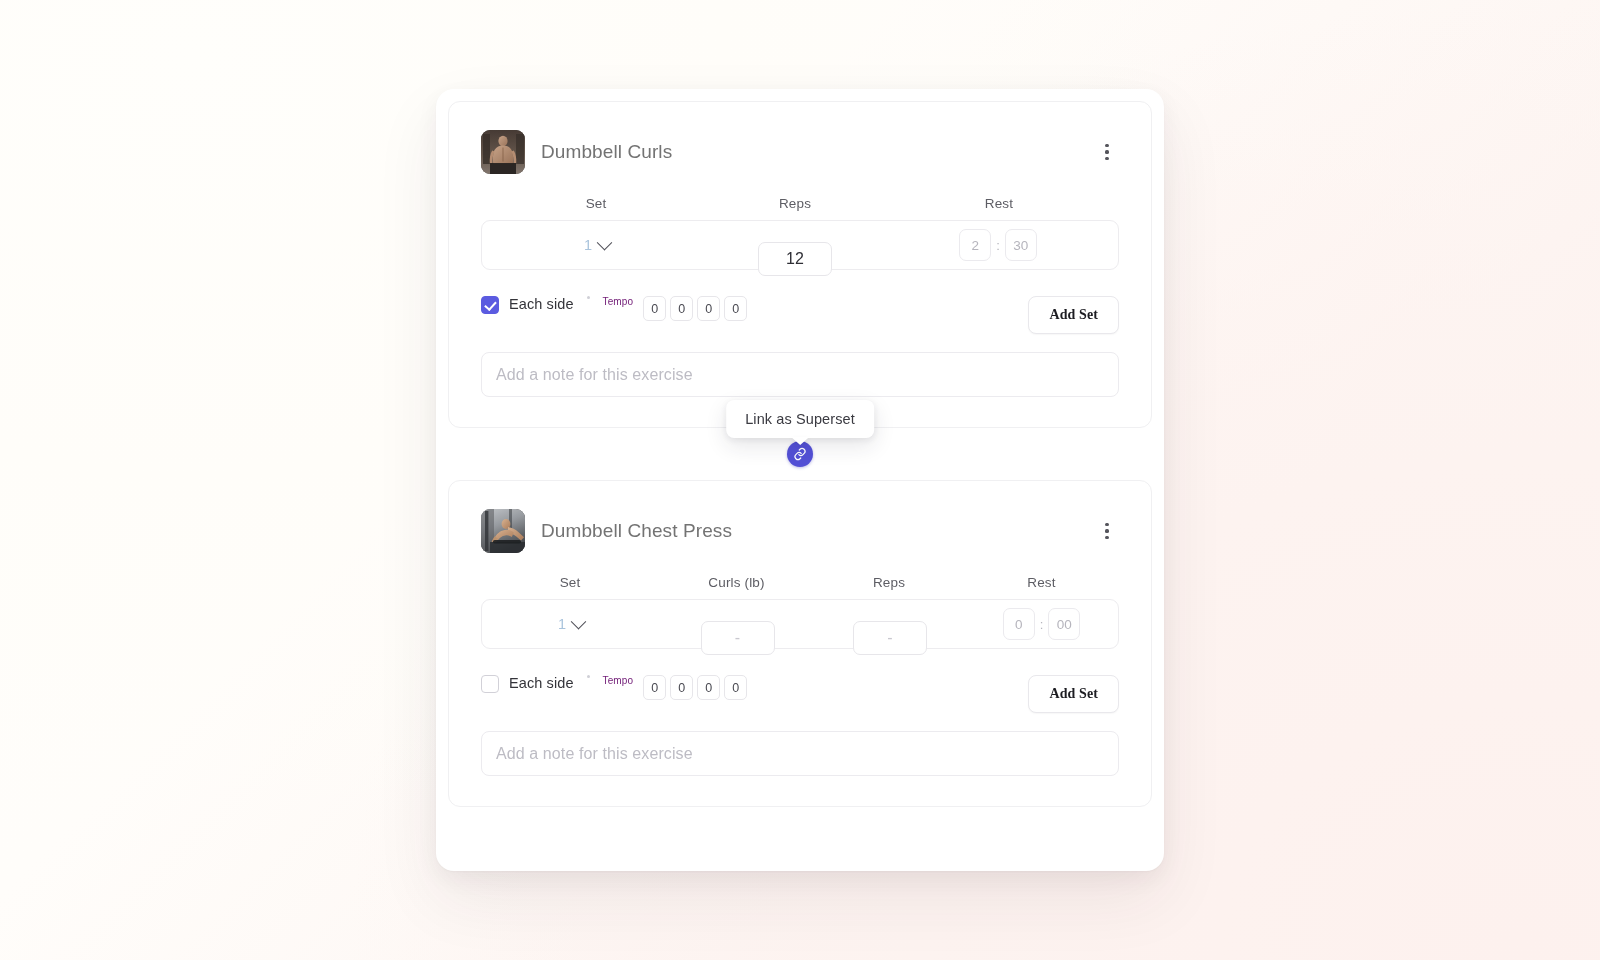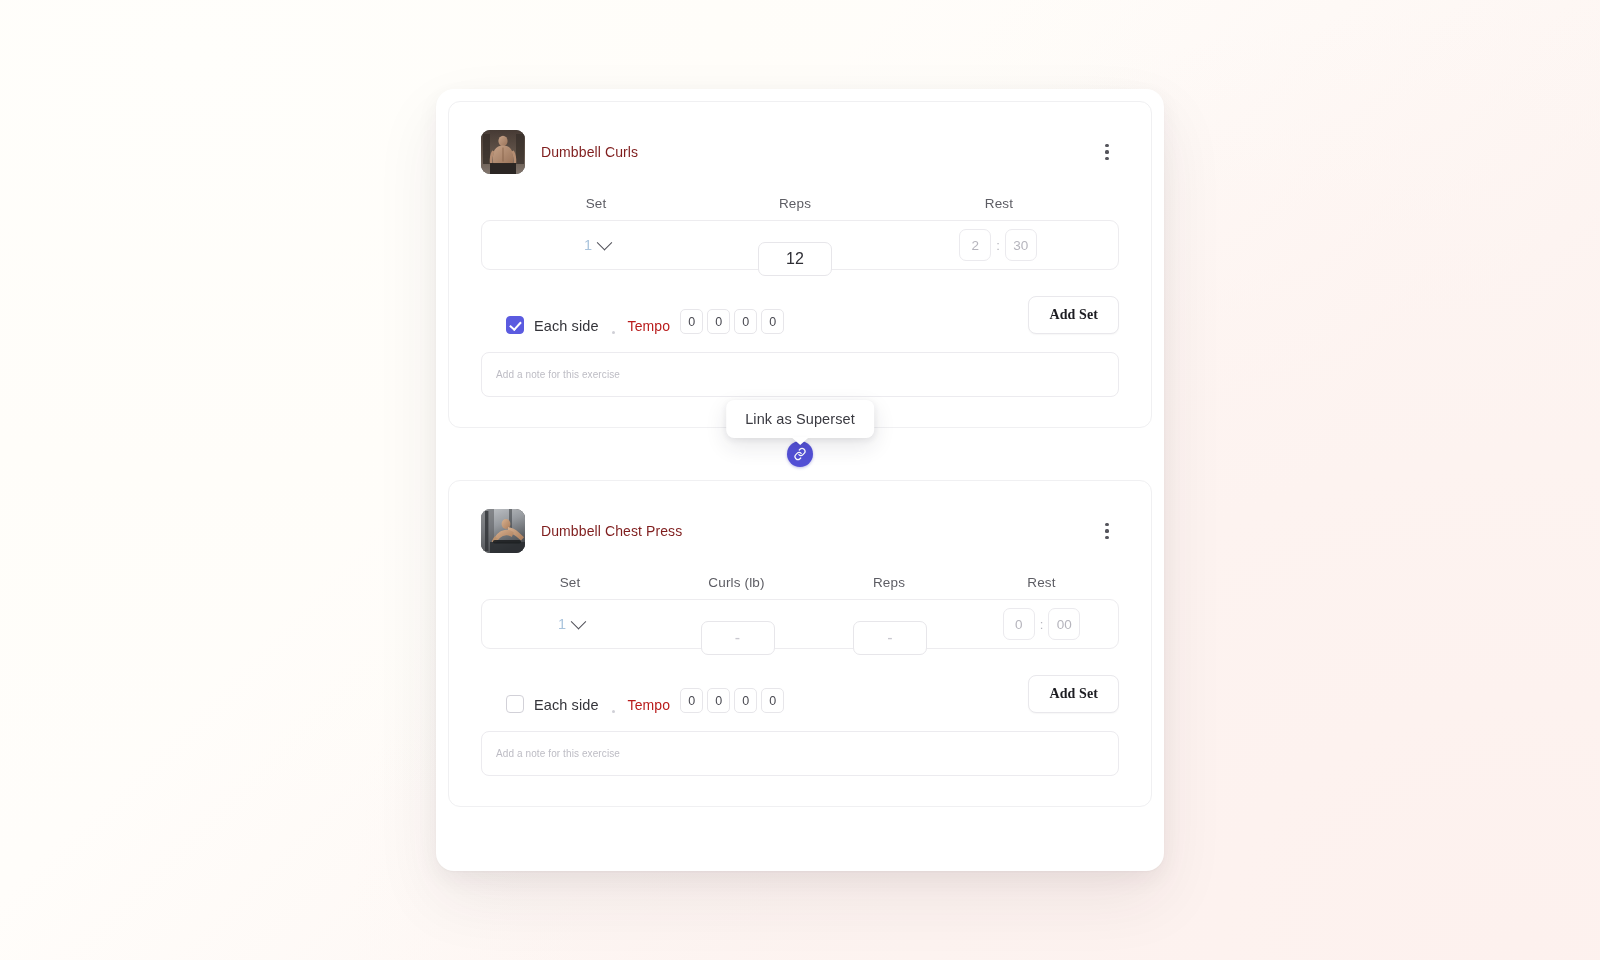--- a/index.html
+++ b/index.html
@@ -56,22 +56,22 @@
     height: 44px;
     border-radius: 9px;
     overflow: hidden;
     flex: 0 0 auto;
     position: relative;
     background: #444;
   }
   .thumb svg { display: block; width: 100%; height: 100%; }
 
   .exercise-title {
-    font-size: 14px;
-    color: #7f1d1d;
+    font-size: 19px;
+    color: #737373;
     letter-spacing: 0.1px;
     font-weight: 400;
   }
 
   .kebab {
     position: absolute;
     right: 0;
     top: 50%;
     transform: translateY(-50%);
     width: 24px;
@@ -166,24 +166,23 @@
     font-size: 13.5px;
     color: #b6b5bd;
     background: #fff;
     cursor: text;
   }
   .rest-colon { color: #b6b5bd; font-size: 13px; }
 
   
   .options-row {
     display: flex;
-    align-items: flex-end;
+    align-items: flex-start;
     margin-top: 26px;
     height: 38px;
-    margin-left: 25px;
   }
 
   .checkbox {
     width: 18px;
     height: 18px;
     border-radius: 4px;
     border: 1.6px solid #d2d1d8;
     background: #fff;
     flex: 0 0 auto;
     cursor: pointer;
@@ -211,22 +210,22 @@
   }
 
   .dot-sep {
     width: 3px; height: 3px;
     border-radius: 50%;
     background: #cfcfd6;
     margin: 0 13px;
   }
 
   .tempo-label {
-    font-size: 14px;
-    color: #b91c1c;
+    font-size: 10px;
+    color: #701a75;
     margin-right: 10px;
     letter-spacing: 0.1px;
   }
 
   .tempo-boxes { display: flex; gap: 4px; }
   .tempo-box {
     width: 23px;
     height: 25px;
     border: 1px solid #e7e6ea;
     border-radius: 5px;
@@ -256,21 +255,21 @@
   }
 
   .note-input {
     margin-top: 18px;
     height: 45px;
     border: 1px solid #ecebef;
     border-radius: 8px;
     display: flex;
     align-items: center;
     padding: 0 14px;
-    font-size: 10px;
+    font-size: 16px;
     color: #bdbcc4;
     background: #fff;
     cursor: text;
     letter-spacing: 0.1px;
   }
 
   
   .connector {
     position: relative;
     height: 52px;

